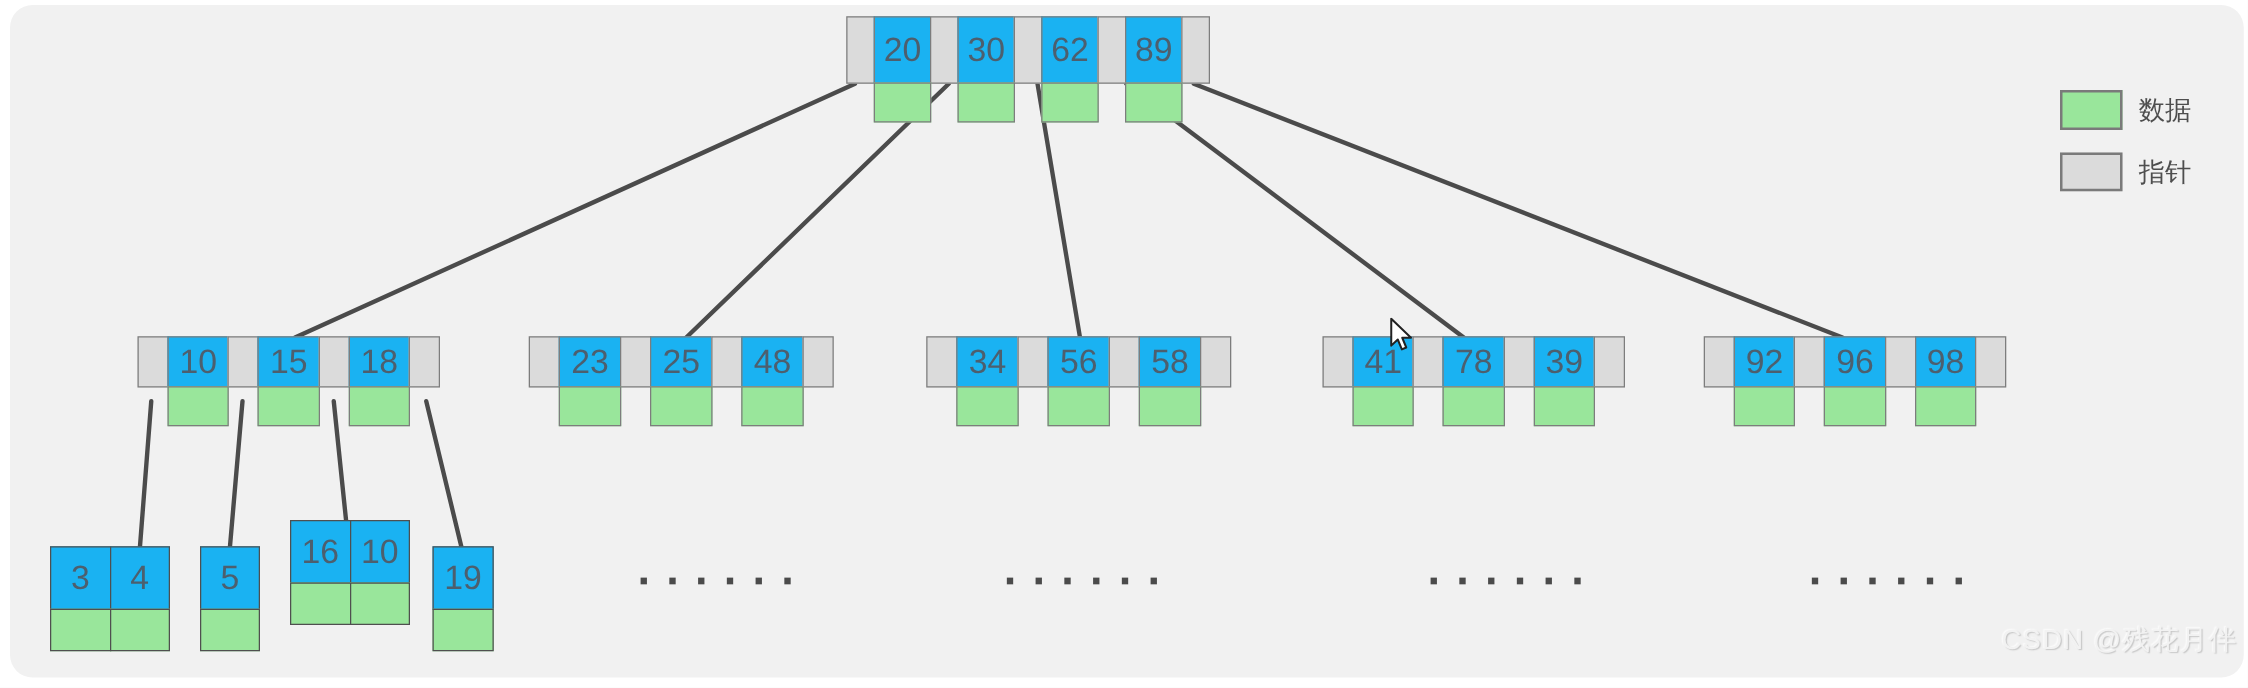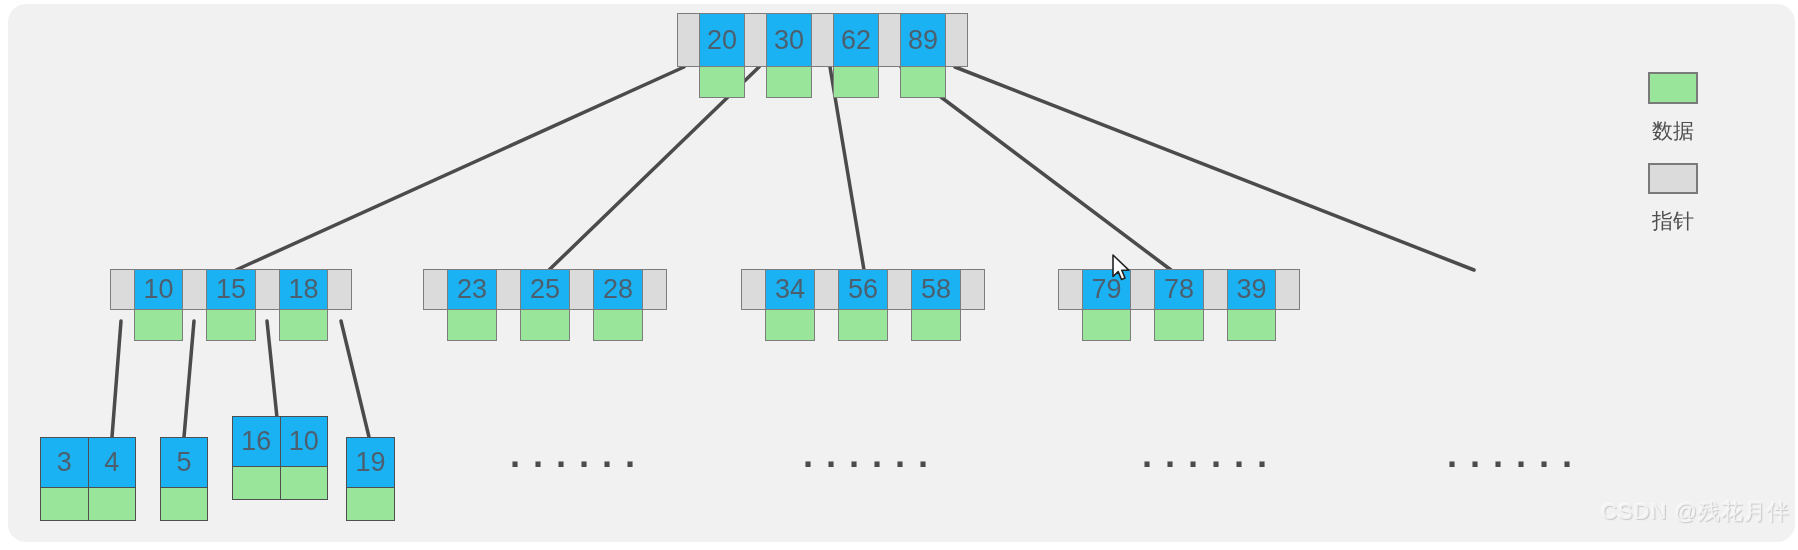--- a/index.html
+++ b/index.html
@@ -29,21 +29,21 @@
   .cell.green{flex:46 0 0;background:var(--data_cell);}
   .leaf .cell{border-color:#4f4f4f;}
   .leaf .cell.key{flex:1 0 0;}
   .leaf .cell.green{flex:1 0 0;}
 
   .dots{position:absolute;top:444px;width:130px;font-size:36px;font-weight:bold;
         letter-spacing:11px;color:var(--line);white-space:nowrap;}
 
   .legend{position:absolute;left:1648px;top:72px;display:flex;
           flex-direction:column;gap:18px;}
-  .legend-item{display:flex;align-items:center;gap:13px;flex-direction:column;}
+  .legend-item{display:flex;align-items:center;gap:13px;}
   .swatch{width:50px;height:32px;box-sizing:border-box;border:2px solid #7a7a7a;}
   .swatch.green{background:var(--data_cell);}
   .swatch.gray{background:var(--pointer_cell);height:31px;}
   .legend-label{font-size:21px;color:#4e4e4e;}
 
   .watermark{position:absolute;right:8px;top:497px;font-size:22px;
              color:#f2f2f2;text-shadow:1px 1px 1px #c6c6c6, -1px -1px 1px #fbfbfb;
              letter-spacing:1px;white-space:nowrap;}
   .cursor{position:absolute;left:1111px;top:254px;}
 </style>
@@ -111,21 +111,21 @@
     </div>
   </div>
 
   <div class="node" style="left:423px;top:269px;width:244px;">
     <div class="row main">
       <div class="cell ptr"></div>
       <div class="cell key">23</div>
       <div class="cell ptr"></div>
       <div class="cell key">25</div>
       <div class="cell ptr"></div>
-      <div class="cell key">28</div>
+      <div class="cell key">48</div>
       <div class="cell ptr"></div>
     </div>
     <div class="row data">
       <div class="sp"></div>
       <div class="cell green"></div>
       <div class="sp"></div>
       <div class="cell green"></div>
       <div class="sp"></div>
       <div class="cell green"></div>
       <div class="sp"></div>
@@ -149,38 +149,58 @@
       <div class="cell green"></div>
       <div class="sp"></div>
       <div class="cell green"></div>
       <div class="sp"></div>
     </div>
   </div>
 
   <div class="node" style="left:1058px;top:269px;width:242px;">
     <div class="row main">
       <div class="cell ptr"></div>
-      <div class="cell key">79</div>
+      <div class="cell key">41</div>
       <div class="cell ptr"></div>
       <div class="cell key">78</div>
       <div class="cell ptr"></div>
       <div class="cell key">39</div>
       <div class="cell ptr"></div>
     </div>
     <div class="row data">
       <div class="sp"></div>
       <div class="cell green"></div>
       <div class="sp"></div>
       <div class="cell green"></div>
       <div class="sp"></div>
       <div class="cell green"></div>
       <div class="sp"></div>
     </div>
   </div>
 
+  <div class="node" style="left:1363px;top:269px;width:242px;">
+    <div class="row main">
+      <div class="cell ptr"></div>
+      <div class="cell key">92</div>
+      <div class="cell ptr"></div>
+      <div class="cell key">96</div>
+      <div class="cell ptr"></div>
+      <div class="cell key">98</div>
+      <div class="cell ptr"></div>
+    </div>
+    <div class="row data">
+      <div class="sp"></div>
+      <div class="cell green"></div>
+      <div class="sp"></div>
+      <div class="cell green"></div>
+      <div class="sp"></div>
+      <div class="cell green"></div>
+      <div class="sp"></div>
+    </div>
+  </div>
 
   <div class="leaf" style="left:40px;top:437px;width:96px;">
     <div class="row main">
       <div class="cell key">3</div>
       <div class="cell key">4</div>
     </div>
     <div class="row data">
       <div class="cell green"></div>
       <div class="cell green"></div>
     </div>

